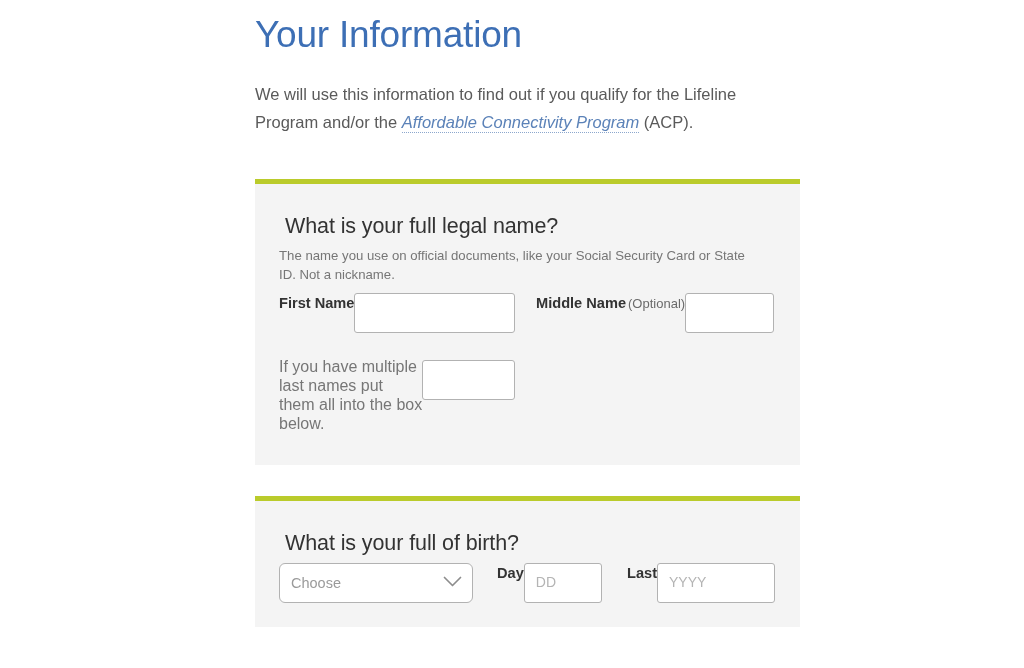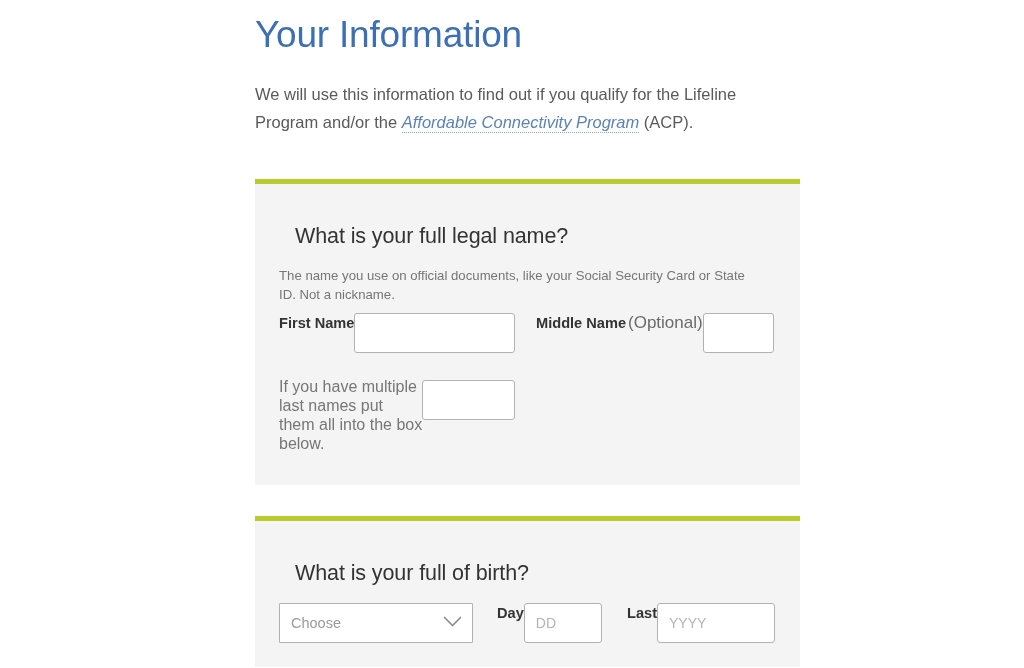--- a/index.html
+++ b/index.html
@@ -63,21 +63,21 @@
     position: relative;
     background: #f4f4f4;
     border-top: 5px solid #bacb2b;
     padding: 22px 24px 24px 24px;
   }
 
   .panel--name { margin-top: 43px; }
   .panel--dob  { margin-top: 31px; }
 
   .panel-heading {
-    margin: 16px;
+    margin: 6px;
     font-size: 21.5px;
     line-height: 28px;
     font-weight: 400;
     color: #333333;
     letter-spacing: -0.1px;
   }
 
   .panel-help {
     margin: 2px 0 0 0;
     font-size: 13.2px;
@@ -111,21 +111,21 @@
   .field-label {
     font-size: 14.6px;
     line-height: 20px;
     font-weight: 700;
     color: #333333;
     margin-bottom: 7px;
     white-space: nowrap;
   }
 
   .field-label .optional {
-    font-size: 17px;
+    font-size: 13px;
     font-weight: 400;
     color: #6a6a6a;
     margin-left: 2px;
   }
 
   .field-note {
     font-size: 16px;
     line-height: 19px;
     color: #767676;
     margin-top: -3px;
@@ -134,39 +134,39 @@
   }
 
   .text-input {
     width: 100%;
     height: 40px;
     background: #ffffff;
     border: 1px solid #b2b2b2;
     border-radius: 3px;
     padding: 0 11px;
     font-family: "Liberation Sans", "DejaVu Sans", sans-serif;
-    font-size: 13px;
+    font-size: 10px;
     color: #333333;
     outline: none;
   }
   .text-input::placeholder {
     color: #b4b4b4;
     font-size: 14px;
   }
 
   .select-wrap {
     position: relative;
     width: 100%;
   }
   .select-input {
     width: 100%;
     height: 40px;
     background: #ffffff;
     border: 1px solid #b2b2b2;
-    border-radius: 1px;
+    border-radius: 6px;
     padding: 0 34px 0 11px;
     display: flex;
     align-items: center;
     font-size: 14.5px;
     color: #9a9a9a;
     cursor: pointer;
     user-select: none;
   }
   .chevron {
     position: absolute;

